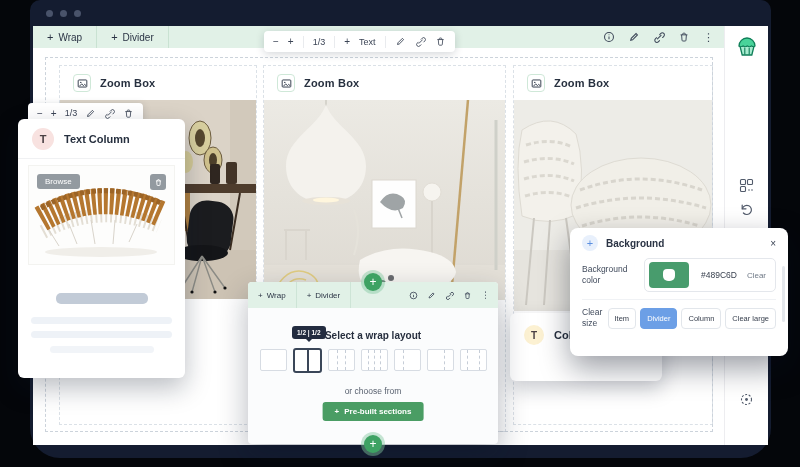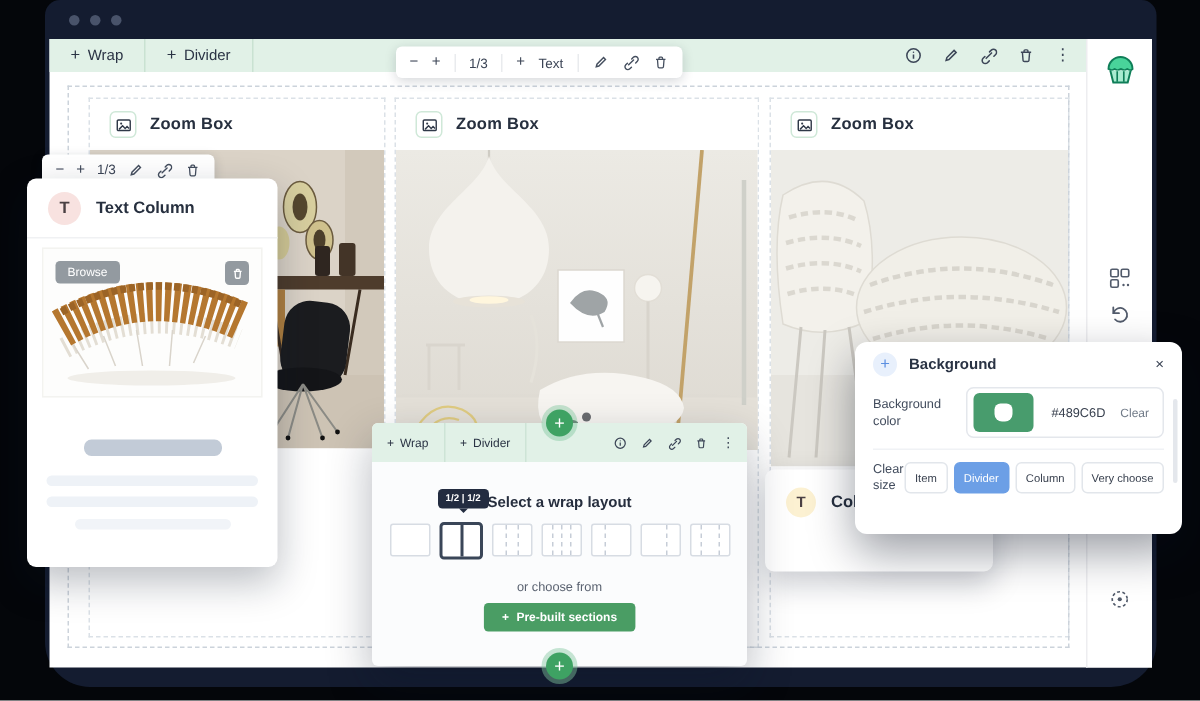--- a/index.html
+++ b/index.html
@@ -499,17 +499,17 @@
       <span class="clear-btn">Clear</span>
     </div>
   </div>
   <div class="sc-sep"></div>
   <div class="sc-row">
     <span class="sc-label">Clear size</span>
     <div class="size-opts">
         <button class="size-btn">Item</button>
         <button class="size-btn sel">Divider</button>
         <button class="size-btn">Column</button>
-        <button class="size-btn">Very choose</button>
+        <button class="size-btn">Clear large</button>
       </div>
   </div>
   <span class="sc-scroll"></span>
 </div>
 
 </body></html>

